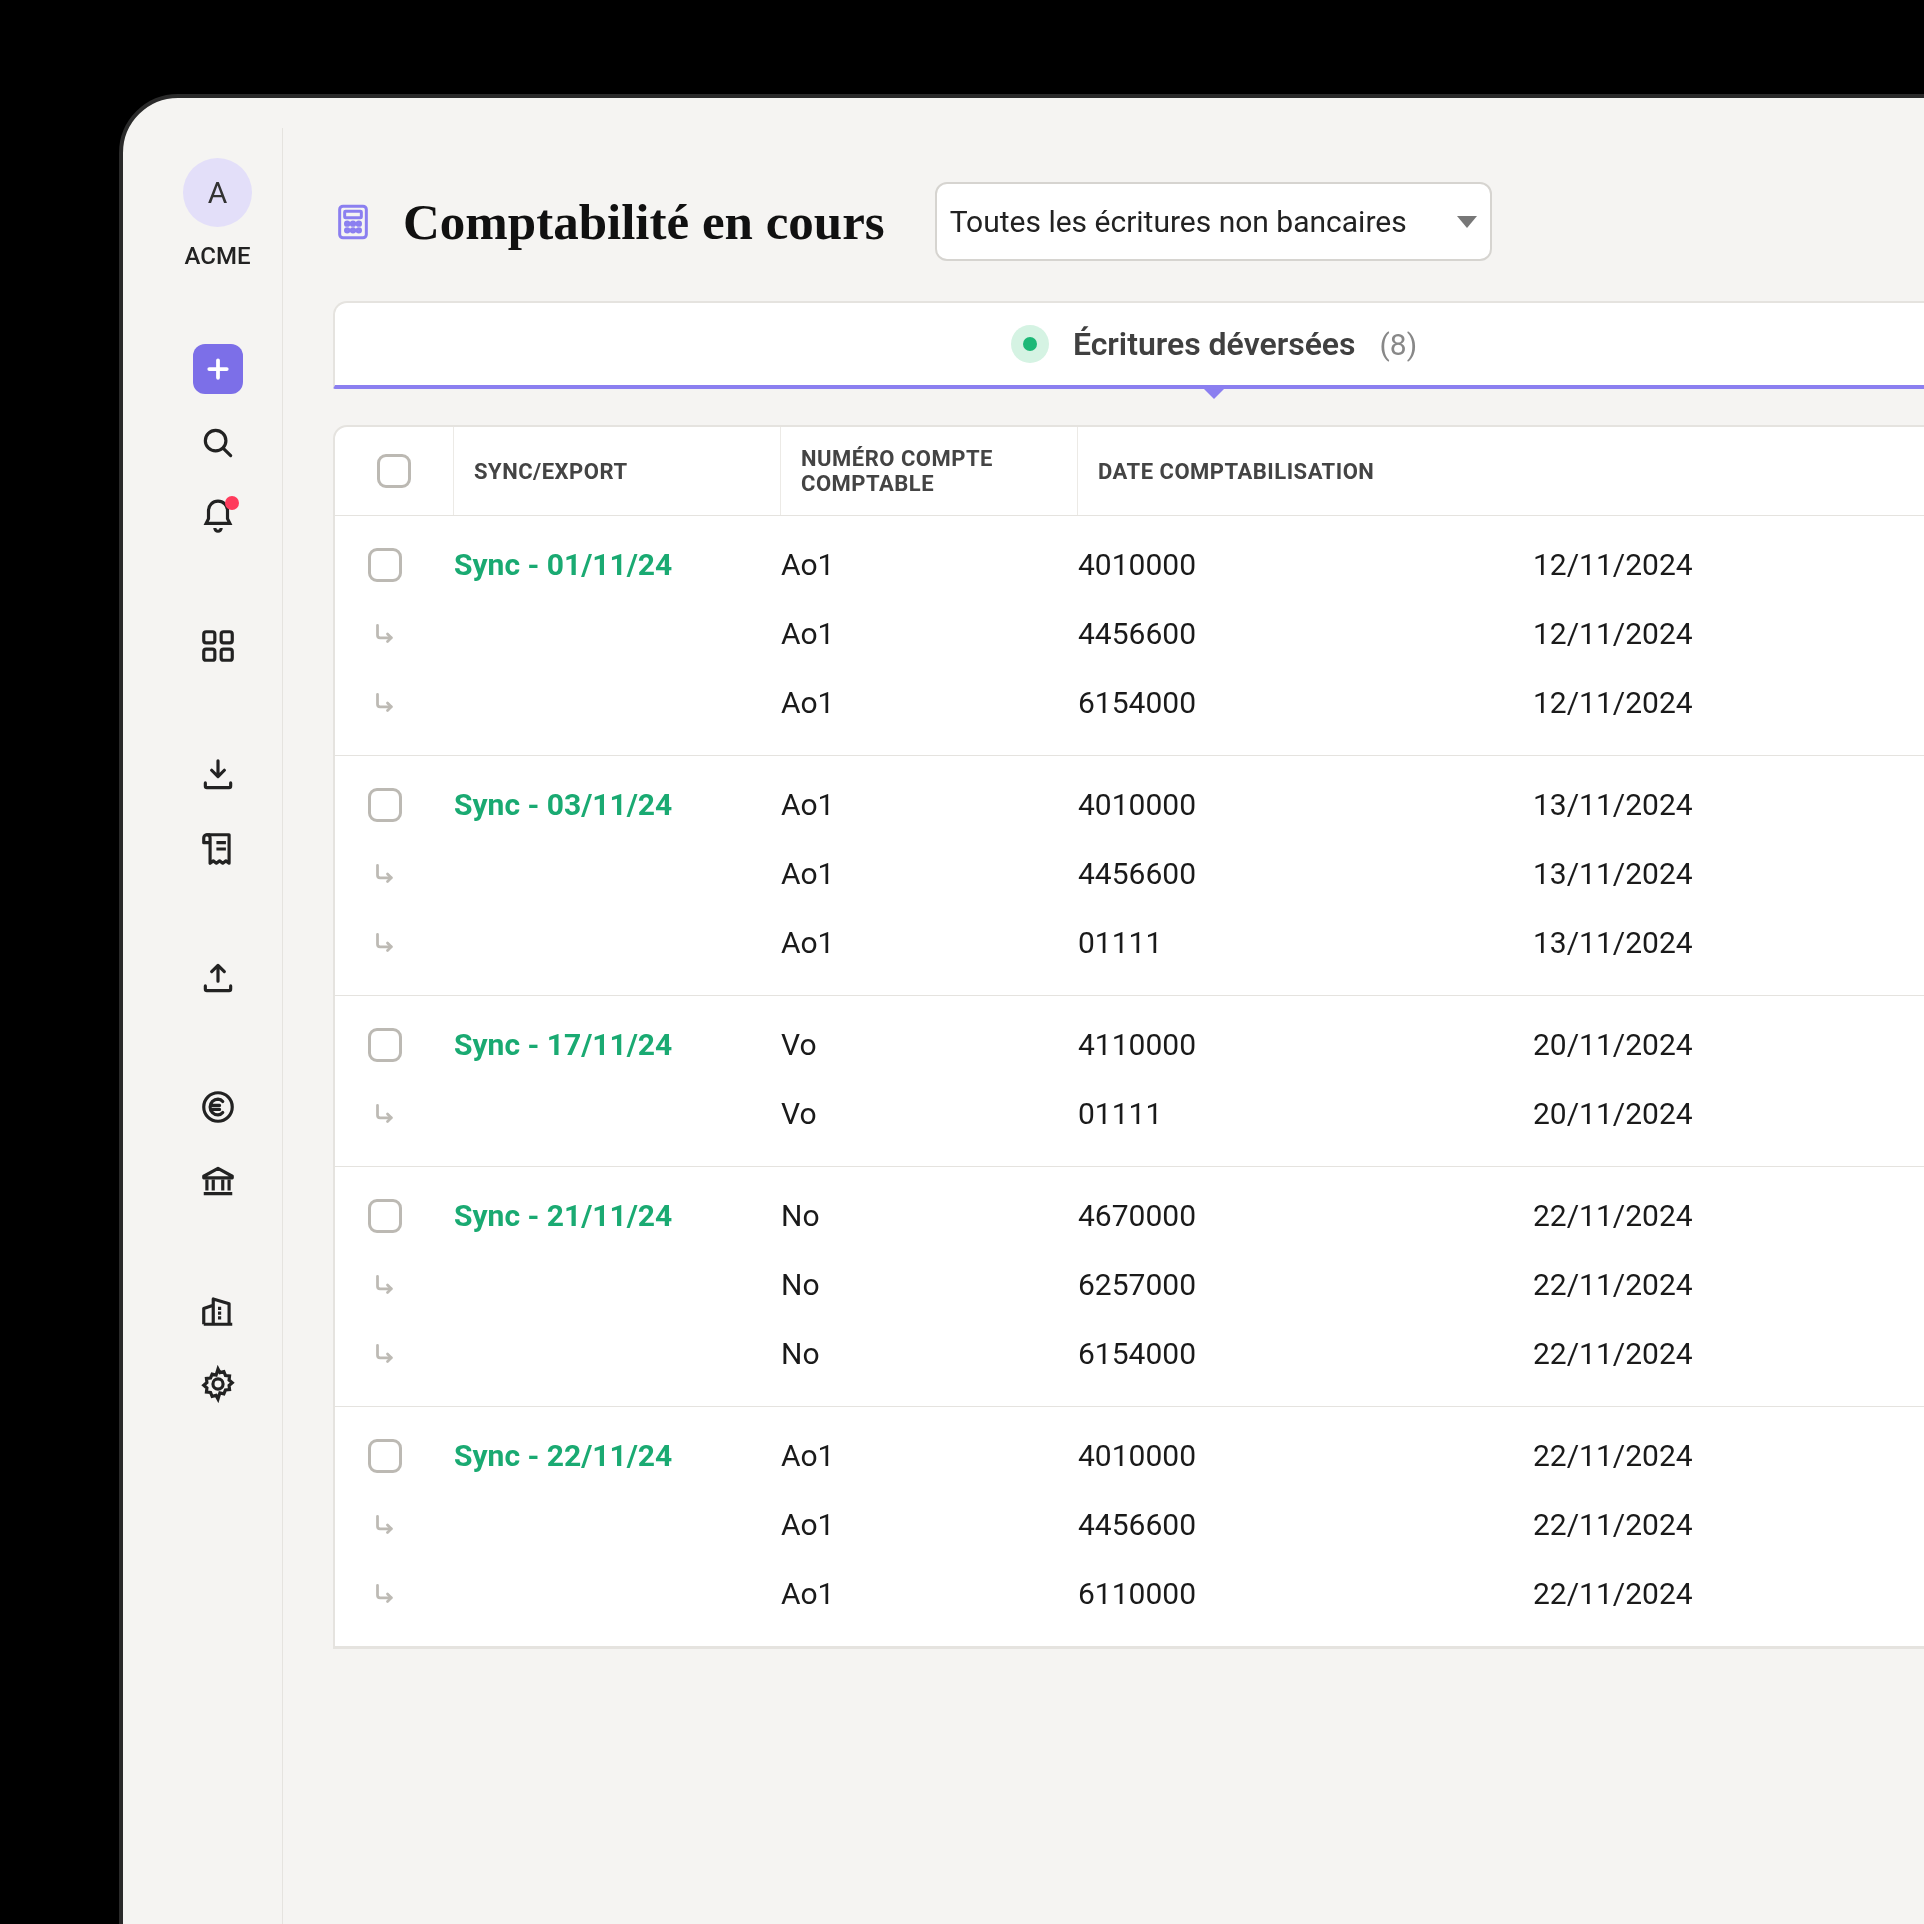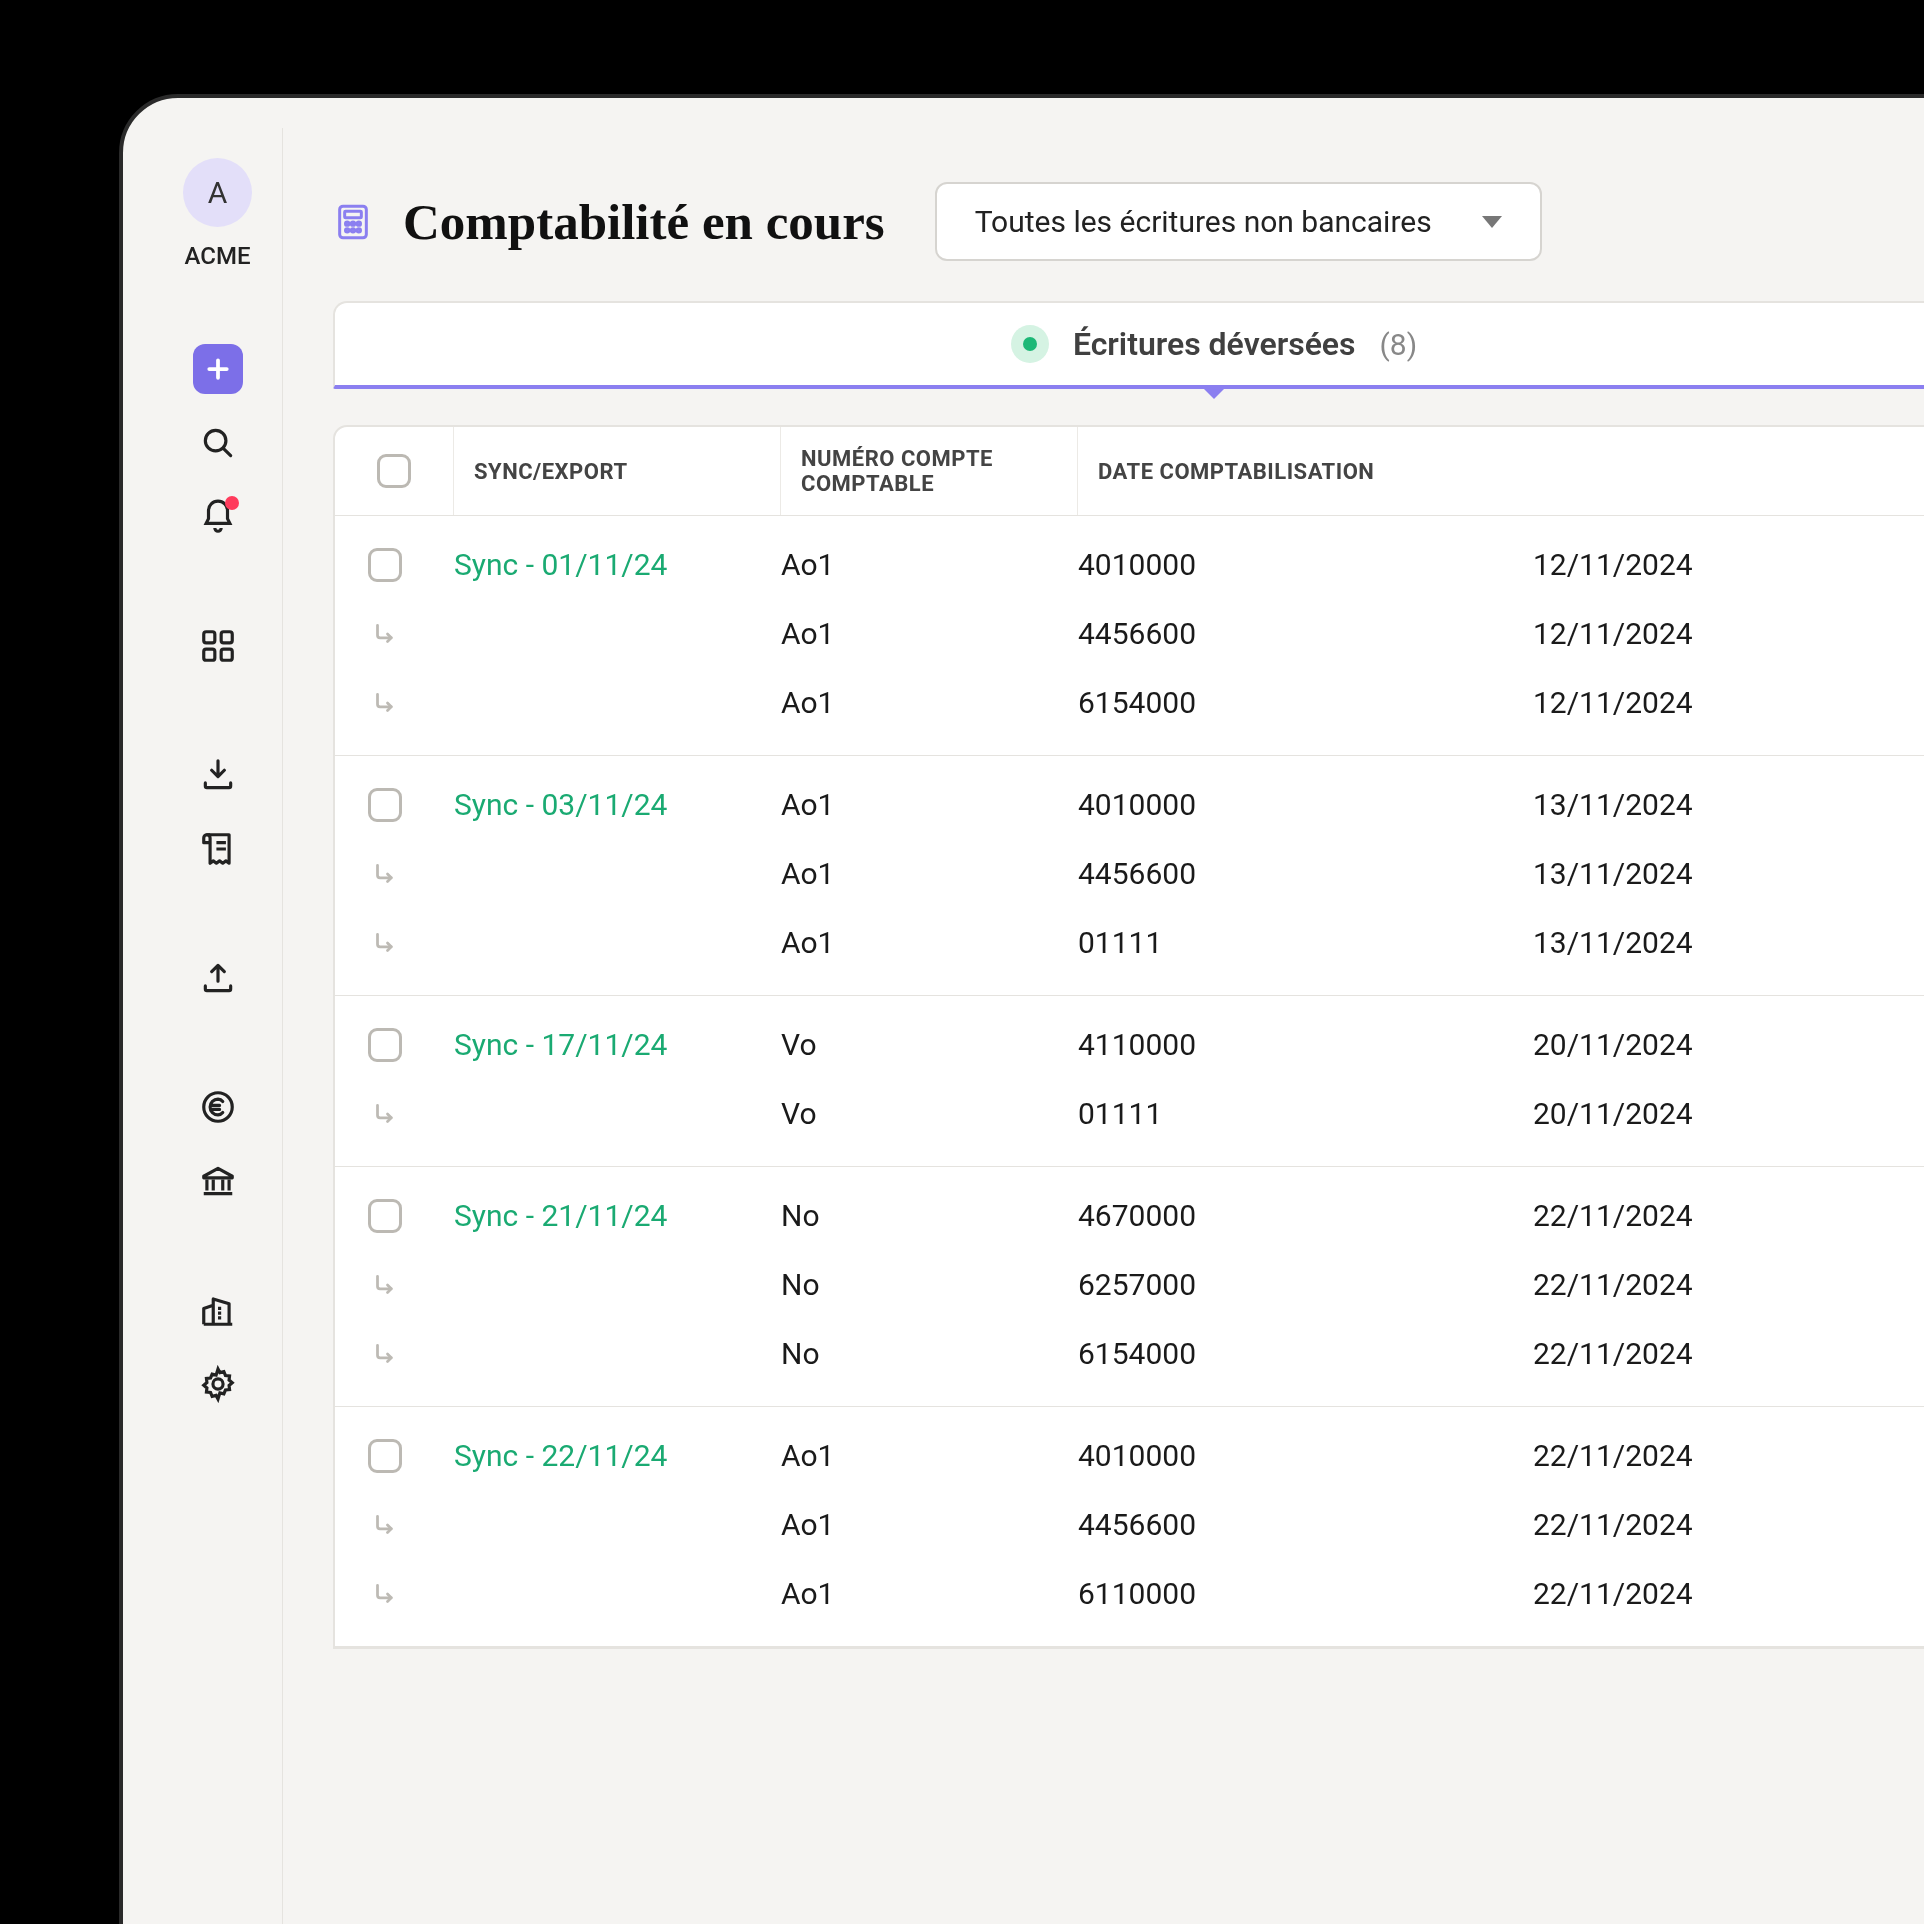--- a/index.html
+++ b/index.html
@@ -113,21 +113,21 @@
     color: #111;
     font-family: Liberation Serif, serif;
   }
   .filter-dropdown {
     display: flex;
     align-items: center;
     justify-content: space-between;
     border: 2px solid #d6d4d0;
     border-radius: 12px;
     background: #fff;
-    padding: 20px 38px;
+    padding: 20px 13px;
     font-size: 30px;
     color: #222;
     gap: 50px;
     cursor: pointer;
     margin-left: 20px;
   }
   .chev-down {
     width: 0; height: 0;
     border-left: 10px solid transparent;
     border-right: 10px solid transparent;
@@ -193,21 +193,21 @@
     padding: 0 0 0 20px;
     border-left: 1px solid #eceae6;
     height: 100%;
     display: flex; align-items: center; margin-left: 19px;
   }
   .th:first-child { border-left: none; justify-content: center; padding: 0; }
   .group { border-bottom: 1px solid #e5e3df; padding: 14px 0 18px 0; }
   .trow { height: 69px; }
   .td { padding-left: 20px; font-size: 30px; color: #1a1a1a; }
   .td.check { display: flex; justify-content: center; padding: 0;}
-  .sync-label { color: #1aaa72; font-weight: 400; font-size: 30px; }
+  .sync-label { color: #1aaa72; font-weight: 700; font-size: 30px; }
   .checkbox {
     width: 34px; height: 34px;
     border: 3px solid #bcb9b3;
     border-radius: 9px;
     background: #fff;
   }
   .child-arrow {
     width: 30px; height: 30px;
     color: #bdbab4;
   }

